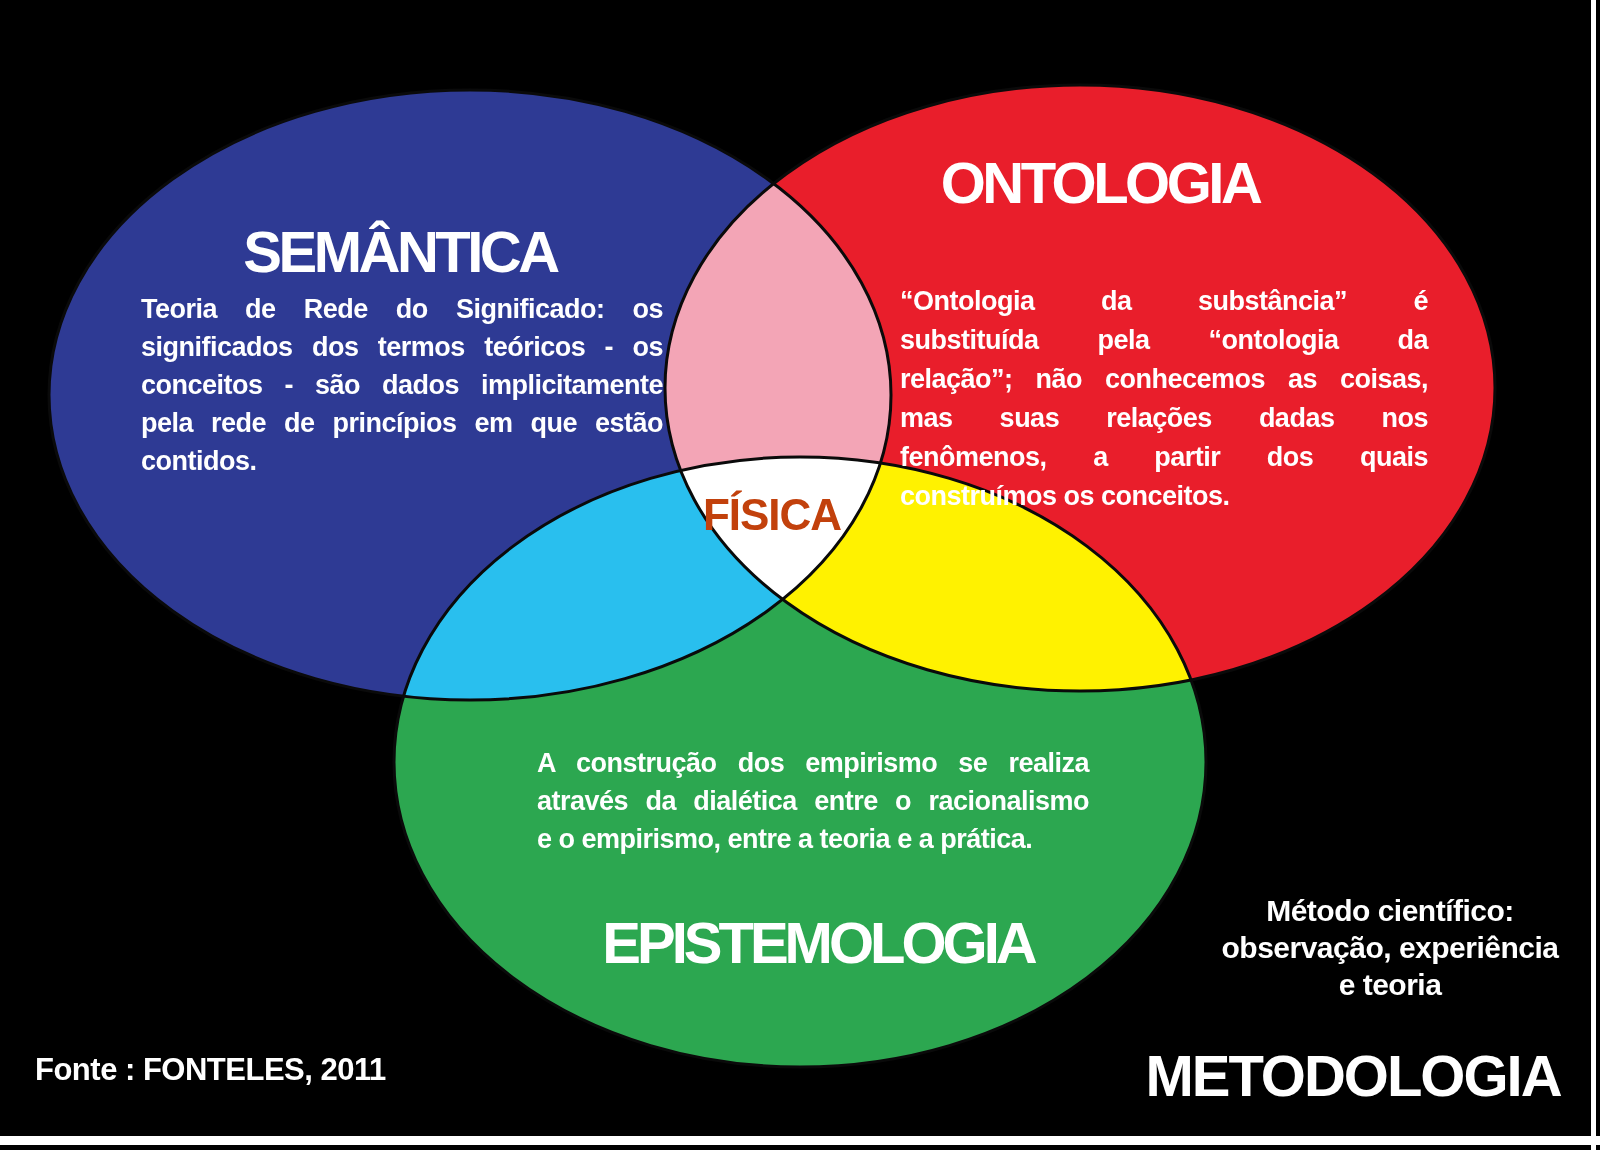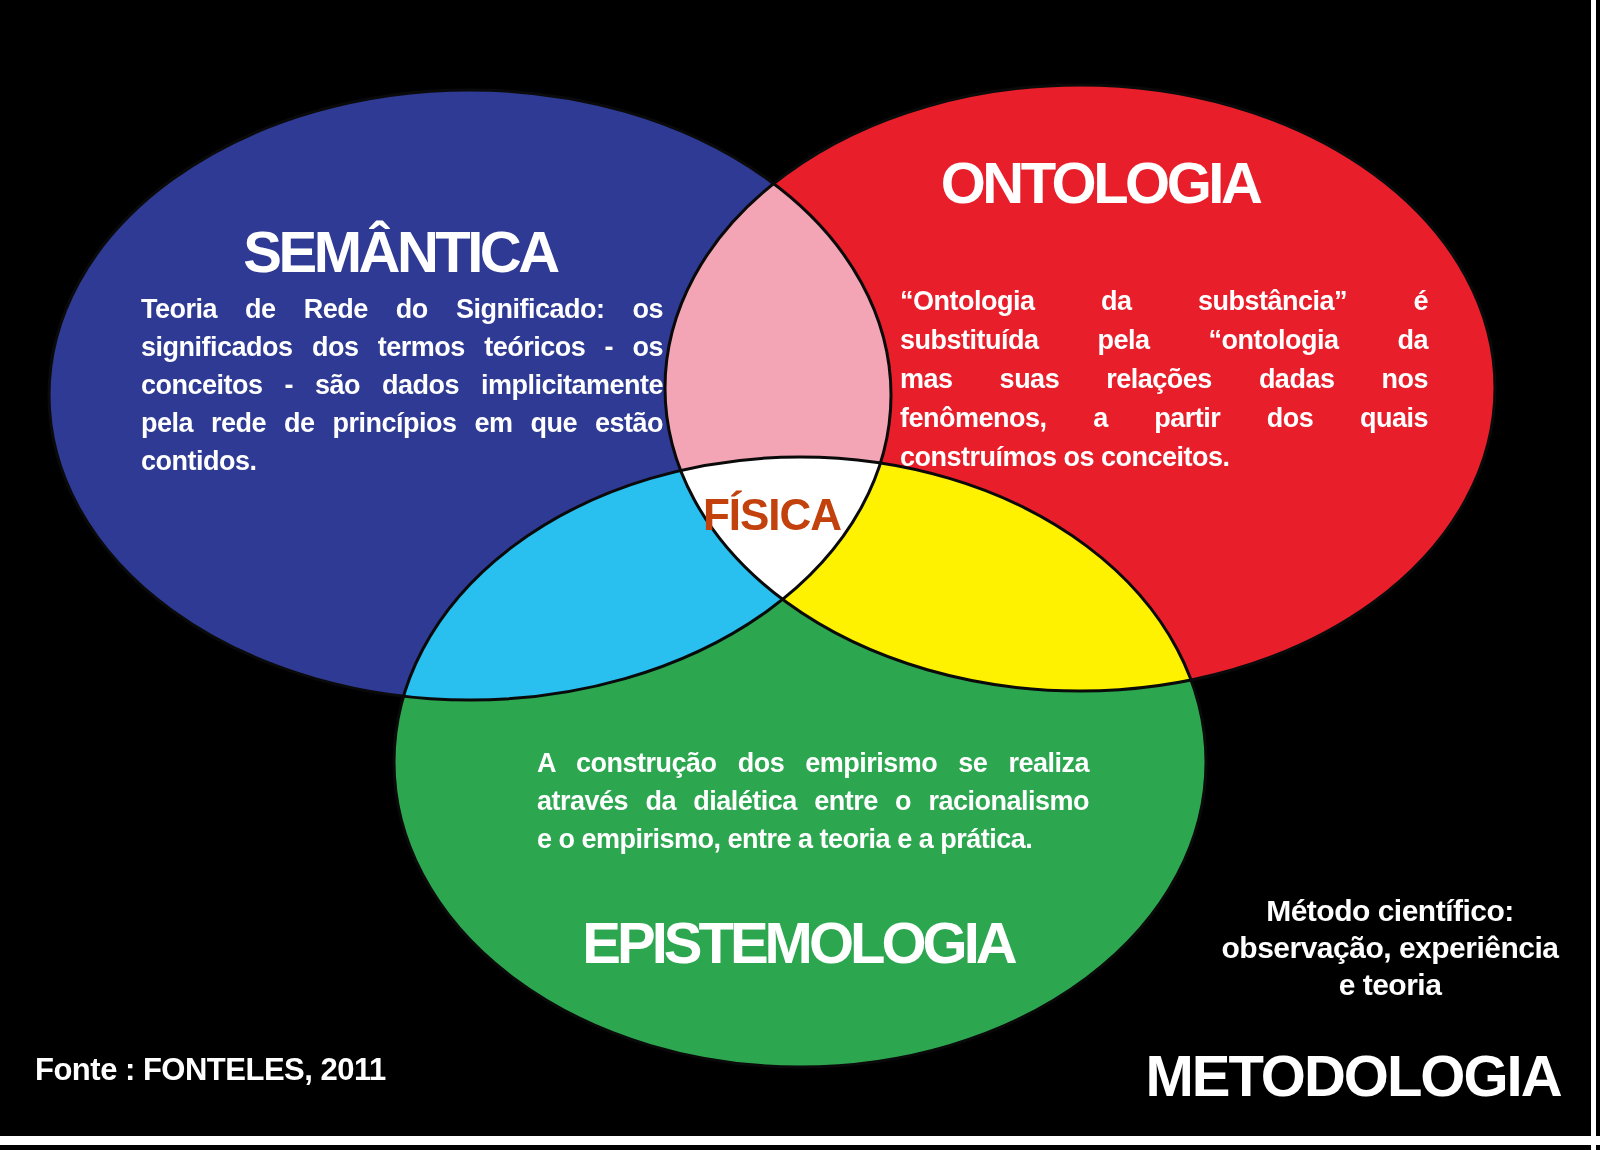--- a/index.html
+++ b/index.html
@@ -141,34 +141,35 @@
     <div class="body-line">conceitos - são dados implicitamente</div>
     <div class="body-line">pela rede de princípios em que estão</div>
     <div class="body-line last">contidos.</div>
   </div>
 
   <div class="txt circle-title" style="left:840px; top:149px; width:520px;">ONTOLOGIA</div>
 
   <div class="txt body-block" style="left:900px; top:242px; width:528px; line-height:39px;margin-top:40px;">
     <div class="body-line">“Ontologia da substância” é</div>
     <div class="body-line">substituída pela “ontologia da</div>
+    <div class="body-line">relação”; não conhecemos as coisas,</div>
     <div class="body-line">mas suas relações dadas nos</div>
     <div class="body-line">fenômenos, a partir dos quais</div>
     <div class="body-line last">construímos os conceitos.</div>
   </div>
 
   <div class="txt center-label" style="left:647px; top:490px; width:250px;">FÍSICA</div>
 
   <div class="txt body-block" style="left:537px; top:744px; width:552px;">
     <div class="body-line">A construção dos empirismo se realiza</div>
     <div class="body-line">através da dialética entre o racionalismo</div>
     <div class="body-line last">e o empirismo, entre a teoria e a prática.</div>
   </div>
 
-  <div class="txt circle-title" style="left:528px; top:909px; width:540px; letter-spacing:-4px;">EPISTEMOLOGIA</div>
+  <div class="txt circle-title" style="left:548px; top:909px; width:540px; letter-spacing:-4px;">EPISTEMOLOGIA</div>
 
   <div class="txt" style="left:1190px; top:892px; width:400px;">
     <div class="note-line">Método científico:</div>
     <div class="note-line">observação, experiência</div>
     <div class="note-line">e teoria</div>
   </div>
 
   <div class="txt big-label" style="left:1133px; top:1042px; width:440px;">METODOLOGIA</div>
 
   <div class="txt source-label" style="left:35px; top:1052px;">Fonte : FONTELES, 2011</div>

